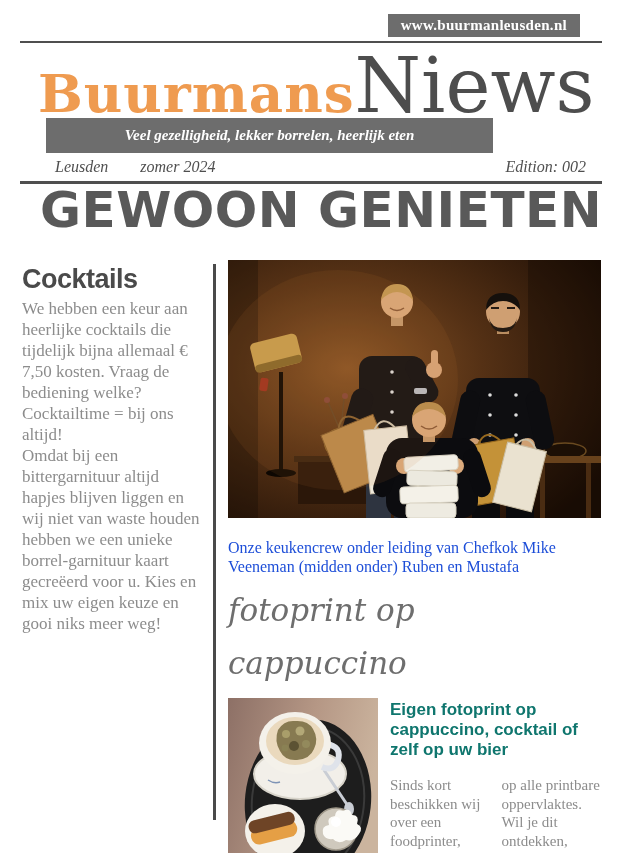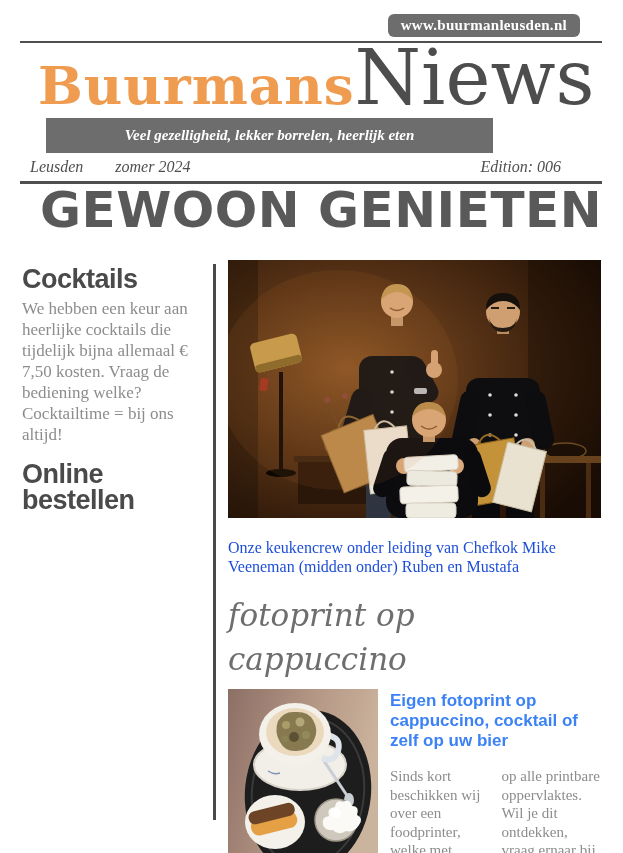--- a/index.html
+++ b/index.html
@@ -5,41 +5,41 @@
   html,body{margin:0;padding:0;}
   body{
     width:623px;height:853px;position:relative;overflow:hidden;
     background:#ffffff;font-family:"Liberation Serif", serif;
   }
   
   .url-badge{
     position:absolute;top:14px;right:43px;height:23px;
     background:#6d6d6d;color:#fff;display:flex;align-items:center;
     padding:0 13px;font-family:"Liberation Serif", serif;
-    font-weight:bold;font-size:15px;letter-spacing:.3px;border-radius:6px;
+    font-weight:bold;font-size:15px;letter-spacing:.3px;
   }
   .rule{position:absolute;left:20px;right:21px;background:#4f4f4f;}
   .rule-top{top:41px;height:2px;}
   .rule-mid{top:181px;height:3px;}
-  .masthead{position:absolute;top:46px;left:38px;white-space:nowrap;line-height:64px;}
+  .masthead{position:absolute;top:46px;left:38px;white-space:nowrap;line-height:80px;}
   .masthead .accent{
     font-family:"DejaVu Serif", serif;font-weight:bold;
     font-size:53px;color:#ef9b50;letter-spacing:1px;
   }
   .masthead .main-title{
     font-family:"DejaVu Serif", serif;font-weight:normal;
     font-size:76px;color:#4d4d4d;letter-spacing:0px;
   }
   .tagline-bar{
     position:absolute;top:118px;left:46px;width:447px;height:35px;
     background:#6d6d6d;color:#fff;display:flex;align-items:center;justify-content:center;
     font-style:italic;font-weight:bold;font-size:15px;
   }
   .dateline{
-    position:absolute;top:158px;left:30px;width:531px;display:flex;
+    position:absolute;top:158px;left:55px;width:531px;display:flex;
     font-style:italic;font-size:16px;color:#4f4f4f;align-items:center;
   }
   .dateline .date{margin-left:32px;}
   .dateline .edition{margin-left:auto;}
   .headline{
     position:absolute;top:184px;left:20px;right:21px;text-align:right;
     font-family:"DejaVu Sans", sans-serif;font-weight:bold;
     font-size:50px;line-height:52px;color:#595959;letter-spacing:.5px;
   }
   
@@ -54,65 +54,65 @@
   .sidebar .sec:first-child h2{margin-top:14px;}
   .sidebar p{
     margin:0;font-size:17px;line-height:21px;color:#8c8c8c;
   }
   .main{position:absolute;left:208px;top:8px;right:0;width:373px;}
   .photo{display:block;}
   .caption1{
     margin-top:20px;font-size:16px;line-height:19px;color:#1d4ed8;width:350px;
   }
   .article-title{
-    margin-top:17px;font-family:"DejaVu Serif", serif;font-style:italic;
-    font-size:31px;line-height:44px;color:#6e6e6e;
+    margin-top:8px;font-family:"DejaVu Serif", serif;font-style:italic;
+    font-size:31px;line-height:53px;color:#6e6e6e;
   }
   .article-row{display:flex;margin-top:8px;}
   .article-right{margin-left:12px;width:211px;}
   .subhead{
     margin-top:2px;font-family:"Liberation Sans", sans-serif;font-weight:bold;
-    font-size:17px;line-height:20px;color:#3b82f6;
+    font-size:17px;line-height:20px;color:#0f766e;
   }
   .cols{display:grid;grid-template-columns:1fr 1fr;gap:12px;margin-top:16px;}
   .cols p{margin:0;font-size:15px;line-height:18.5px;color:#8c8c8c;}
 </style>
 </head>
 <body>
 
 <div class="url-badge">www.buurmanleusden.nl</div>
 <div class="rule rule-top"></div>
 
 <div class="masthead">
   <span class="accent">Buurmans</span><span class="main-title">Niews</span>
 </div>
 
 <div class="tagline-bar">Veel gezelligheid, lekker borrelen, heerlijk eten</div>
 
 <div class="dateline">
   <span class="place">Leusden</span>
   <span class="date">zomer 2024</span>
-  <span class="edition">Edition: 006</span>
+  <span class="edition">Edition: 002</span>
 </div>
 <div class="rule rule-mid"></div>
 
 <div class="headline">GEWOON GENIETEN</div>
 
 <div class="content">
   <div class="vdivider"></div>
 
   <div class="sidebar">
     <div class="sec">
       <h2>Cocktails</h2>
       <p>We hebben een keur aan heerlijke cocktails die tijdelijk bijna allemaal € 7,50 kosten. Vraag de bediening welke? Cocktailtime = bij ons altijd!</p>
     </div>
     <div class="sec">
+      <p>Omdat bij een bittergarnituur altijd hapjes blijven liggen en wij niet van waste houden hebben we een unieke borrel-garnituur kaart gecreëerd voor u. Kies en mix uw eigen keuze en gooi niks meer weg!</p>
     </div>
     <div class="sec">
-      <h2>Online bestellen</h2>
     </div>
   </div>
 
   <div class="main">
 
     <svg class="photo" width="373" height="258" viewBox="0 0 373 258">
       <defs>
         <radialGradient id="g1" cx="32%" cy="42%" r="80%">
           <stop offset="0%" stop-color="#8a5526"></stop>
           <stop offset="45%" stop-color="#553115"></stop>

